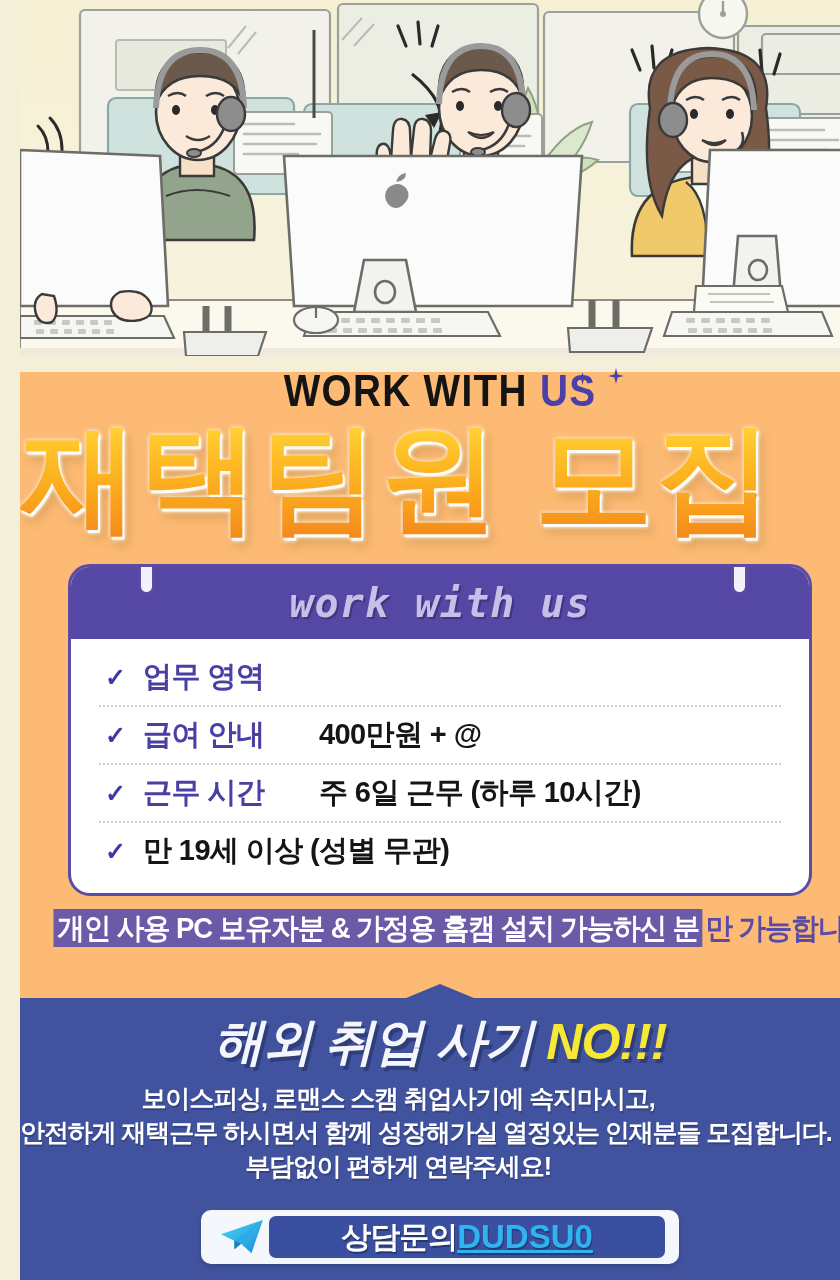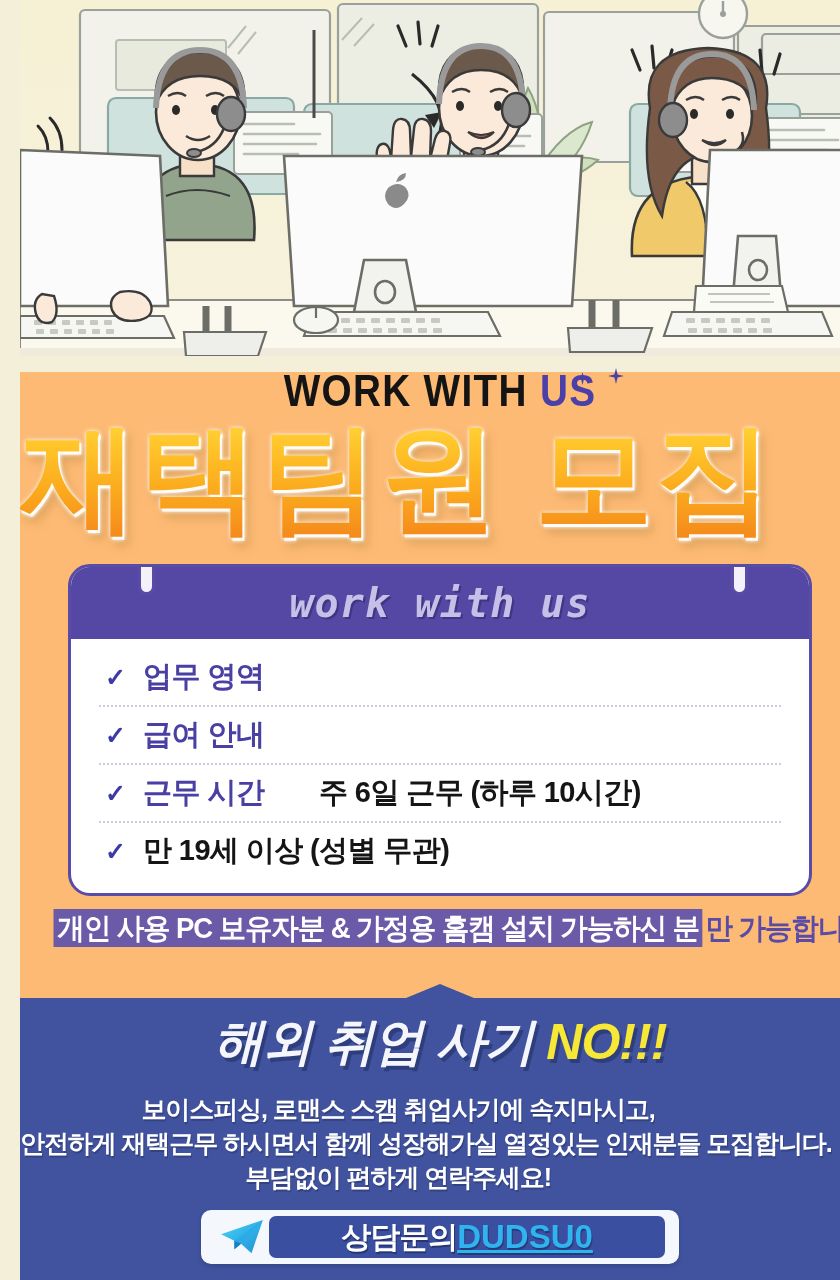--- a/index.html
+++ b/index.html
@@ -106,21 +106,21 @@
     position:absolute; left:0; top:22px; width:840px; text-align:center; white-space:nowrap;
     font-size:50px; font-weight:bold; line-height:72px; letter-spacing:-1px;
     font-style:italic;
     font-family:"Liberation Sans","DejaVu Sans",sans-serif;
     text-shadow:3px 4px 0 rgba(25,35,80,.45);
   }
   .warn .w-white { color:#f4f6fb; }
   .warn .w-yellow { color:#f7e736; }
 
   .body-lines {
-    position:absolute; left:0; top:108px; width:756px; text-align:center;
+    position:absolute; left:0; top:97px; width:756px; text-align:center;
     color:#ffffff; font-size:25px; font-weight:bold; line-height:34px; letter-spacing:-1.1px;
     font-family:"Liberation Sans","DejaVu Sans",sans-serif;
     text-shadow:1px 2px 0 rgba(25,35,80,.35);
   }
   .body-lines div { white-space:nowrap; }
 
   
   .contact {
     position:absolute; left:181px; top:1210px; width:478px; height:54px;
     background:#f4f7fc; border-radius:10px;
@@ -444,20 +444,21 @@
 
       <div class="row">
         <span class="chk">✓</span>
         <span class="lbl">업무 영역</span>
       </div>
       <div class="divider"></div>
 
       <div class="row">
         <span class="chk">✓</span>
         <span class="lbl">급여 안내</span>
+        <span class="val">400만원 + @</span>
       </div>
       <div class="divider"></div>
 
       <div class="row">
         <span class="chk">✓</span>
         <span class="lbl">근무 시간</span>
         <span class="val">주 6일 근무 (하루 10시간)</span>
       </div>
       <div class="divider"></div>
 

